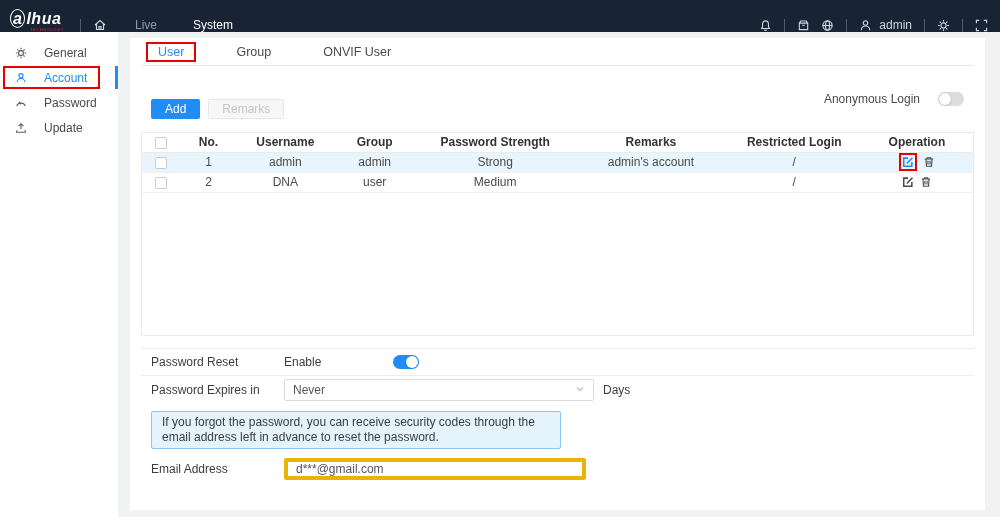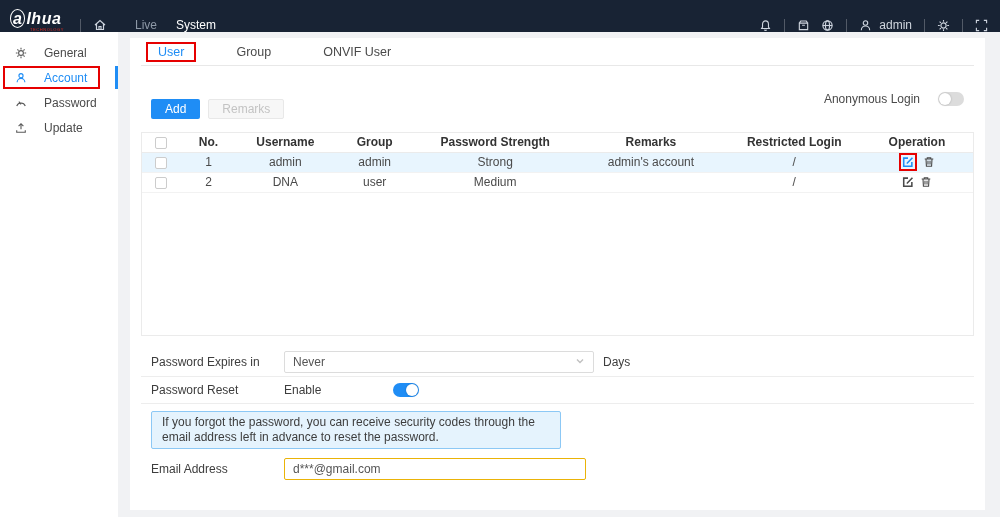--- a/index.html
+++ b/index.html
@@ -10,21 +10,21 @@
   .topbar { height: 32px; background: #182334; display: flex; align-items: flex-end;
     padding: 0 12px 0 10px; color: #fff; }
   .logo-wrap { display: flex; flex-direction: column; line-height: 1; margin-right: 4px; }
   .logo-main { font-size: 16px; font-weight: bold; font-style: italic; letter-spacing: .5px; color:#fff; }
   .logo-a { border: 1.5px solid #fff; border-radius: 50%; padding: 0 2px; margin-right: 1px; }
   .logo-sub { font-size: 4px; color: #e02b20; letter-spacing: .6px; margin-top: 1px; margin-left: 20px; }
   .tb-div { width: 1px; height: 13px; background: rgba(255,255,255,.25); margin: 0 12px; }
   .tb-icon { display: inline-flex; align-items: center; justify-content: center; }
   .tb-icon svg { stroke: #cdd4de; fill: none; stroke-width: 1.2; }
   .nav-item { font-size: 12px; color: #8e99a7; margin-left: 28px; cursor: pointer; }
-  .nav-item.active { color: #fff; margin-left: 19px; }
+  .nav-item.active { color: #fff; margin-left: 36px; }
   .tb-right { margin-left: auto; display: flex; align-items: center; gap: 11px; }
   .tb-user { font-size: 12px; color: #cfd5dd; margin-left: -4px; }
 
   
   .body-row { display: flex; height: 485px; }
   .sidebar { width: 118px; background: #fff; padding-top: 8px; flex: none; }
   .side-item { height: 25px; display: flex; align-items: center; gap: 17px; padding-left: 15px;
     font-size: 12px; color: #4a4a4a; cursor: pointer; position: relative; }
   .side-item svg { stroke: #5a5a5a; fill: none; stroke-width: 1.3; flex: none; }
   .side-item.active { color: #1f8df5; }
@@ -81,21 +81,21 @@
   .flabel { width: 133px; flex: none; color: #3d3d3d; }
   .enable-txt { color: #3d3d3d; }
   .pwd-toggle-gap { margin-left: 72px; }
   .select { width: 310px; height: 22px; border: 1px solid #dcdcdc; border-radius: 2px;
     display: flex; align-items: center; padding: 0 8px; color: #555; cursor: pointer; background: #fff; }
   .select .chev { margin-left: auto; } .select .chev svg { stroke: #c0c0c0; fill: none; stroke-width: 1.4; }
   .days { margin-left: 9px; color: #3d3d3d; }
   .info-box { margin: 7px 10px 0; width: 410px; background: #e5f3fd; border: 1px solid #8cc8f5;
     border-radius: 2px; padding: 3px 10px; font-size: 12px; line-height: 1.25; color: #3d3d3d; }
   .email-row { margin-top: 8px; height: 24px; }
-  .email-input { width: 302px; height: 22px; border: 1px solid #eab308; border-radius: 2px;
+  .email-input { width: 302px; height: 22px; border: 4px solid #eab308; border-radius: 2px;
     padding: 0 8px; font-size: 12px; color: #555; font-family: "Liberation Sans", sans-serif; outline: none; }
   .actions { display: flex; gap: 8px; padding: 9px 10px 0; }
 </style>
 </head>
 <body>
 
 <div class="topbar">
   <div class="logo-wrap">
     <div class="logo-main"><span class="logo-a">a</span><span>lhua</span></div>
     <div class="logo-sub">TECHNOLOGY</div>
@@ -274,39 +274,39 @@
                       </svg>
                   </span>
                 </span>
               </td>
             </tr>
           </tbody>
         </table>
       </div>
 
       <div class="form">
+        <div class="frow bt bb">
+          <span class="flabel">Password Reset</span>
+          <span class="enable-txt">Enable</span>
+          <span class="toggle on pwd-toggle-gap">
+              <span class="knob"></span>
+            </span>
+        </div>
         <div class="frow">
           <span class="flabel">Password Expires in</span>
           <span class="select">
             <span>Never</span>
             <span class="chev">
               <svg width="10" height="10" viewBox="0 0 10 10">
                   <path d="M2 3.5 L5 6.5 L8 3.5" fill="none"></path>
                 </svg>
             </span>
           </span>
           <span class="days">Days</span>
         </div>
-        <div class="frow bt bb">
-          <span class="flabel">Password Reset</span>
-          <span class="enable-txt">Enable</span>
-          <span class="toggle on pwd-toggle-gap">
-              <span class="knob"></span>
-            </span>
-        </div>
         <div class="info-box">If you forgot the password, you can receive security codes through the email address left in advance to reset the password.</div>
         <div class="frow email-row">
           <span class="flabel">Email Address</span>
           <input class="email-input" type="text" value="d***@gmail.com" style="">
         </div>
       </div>
 
     </div>
   </div>
 </div>

